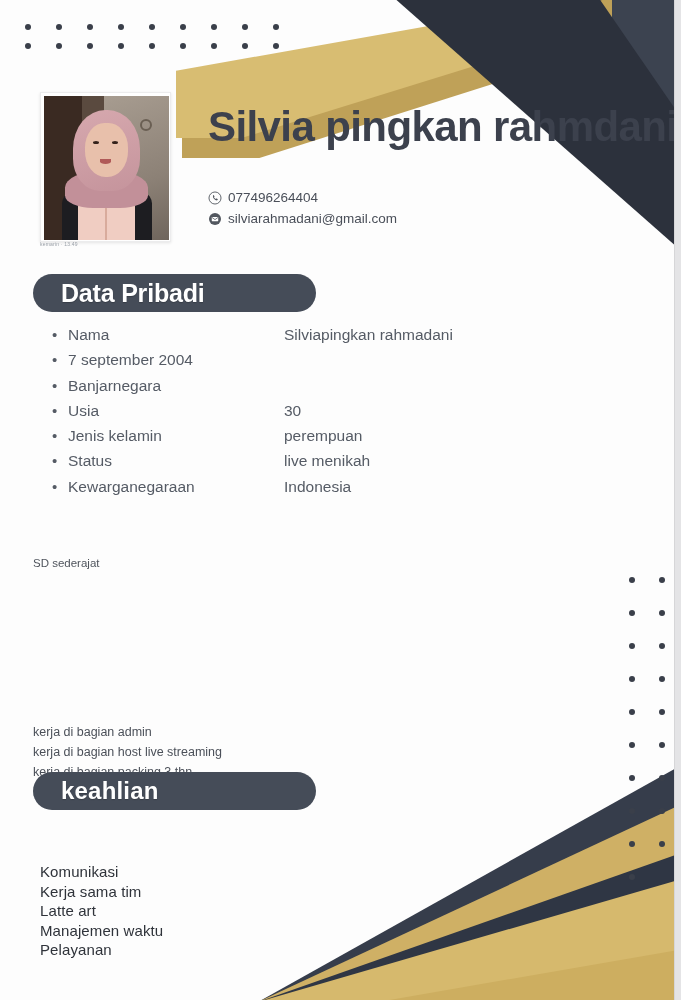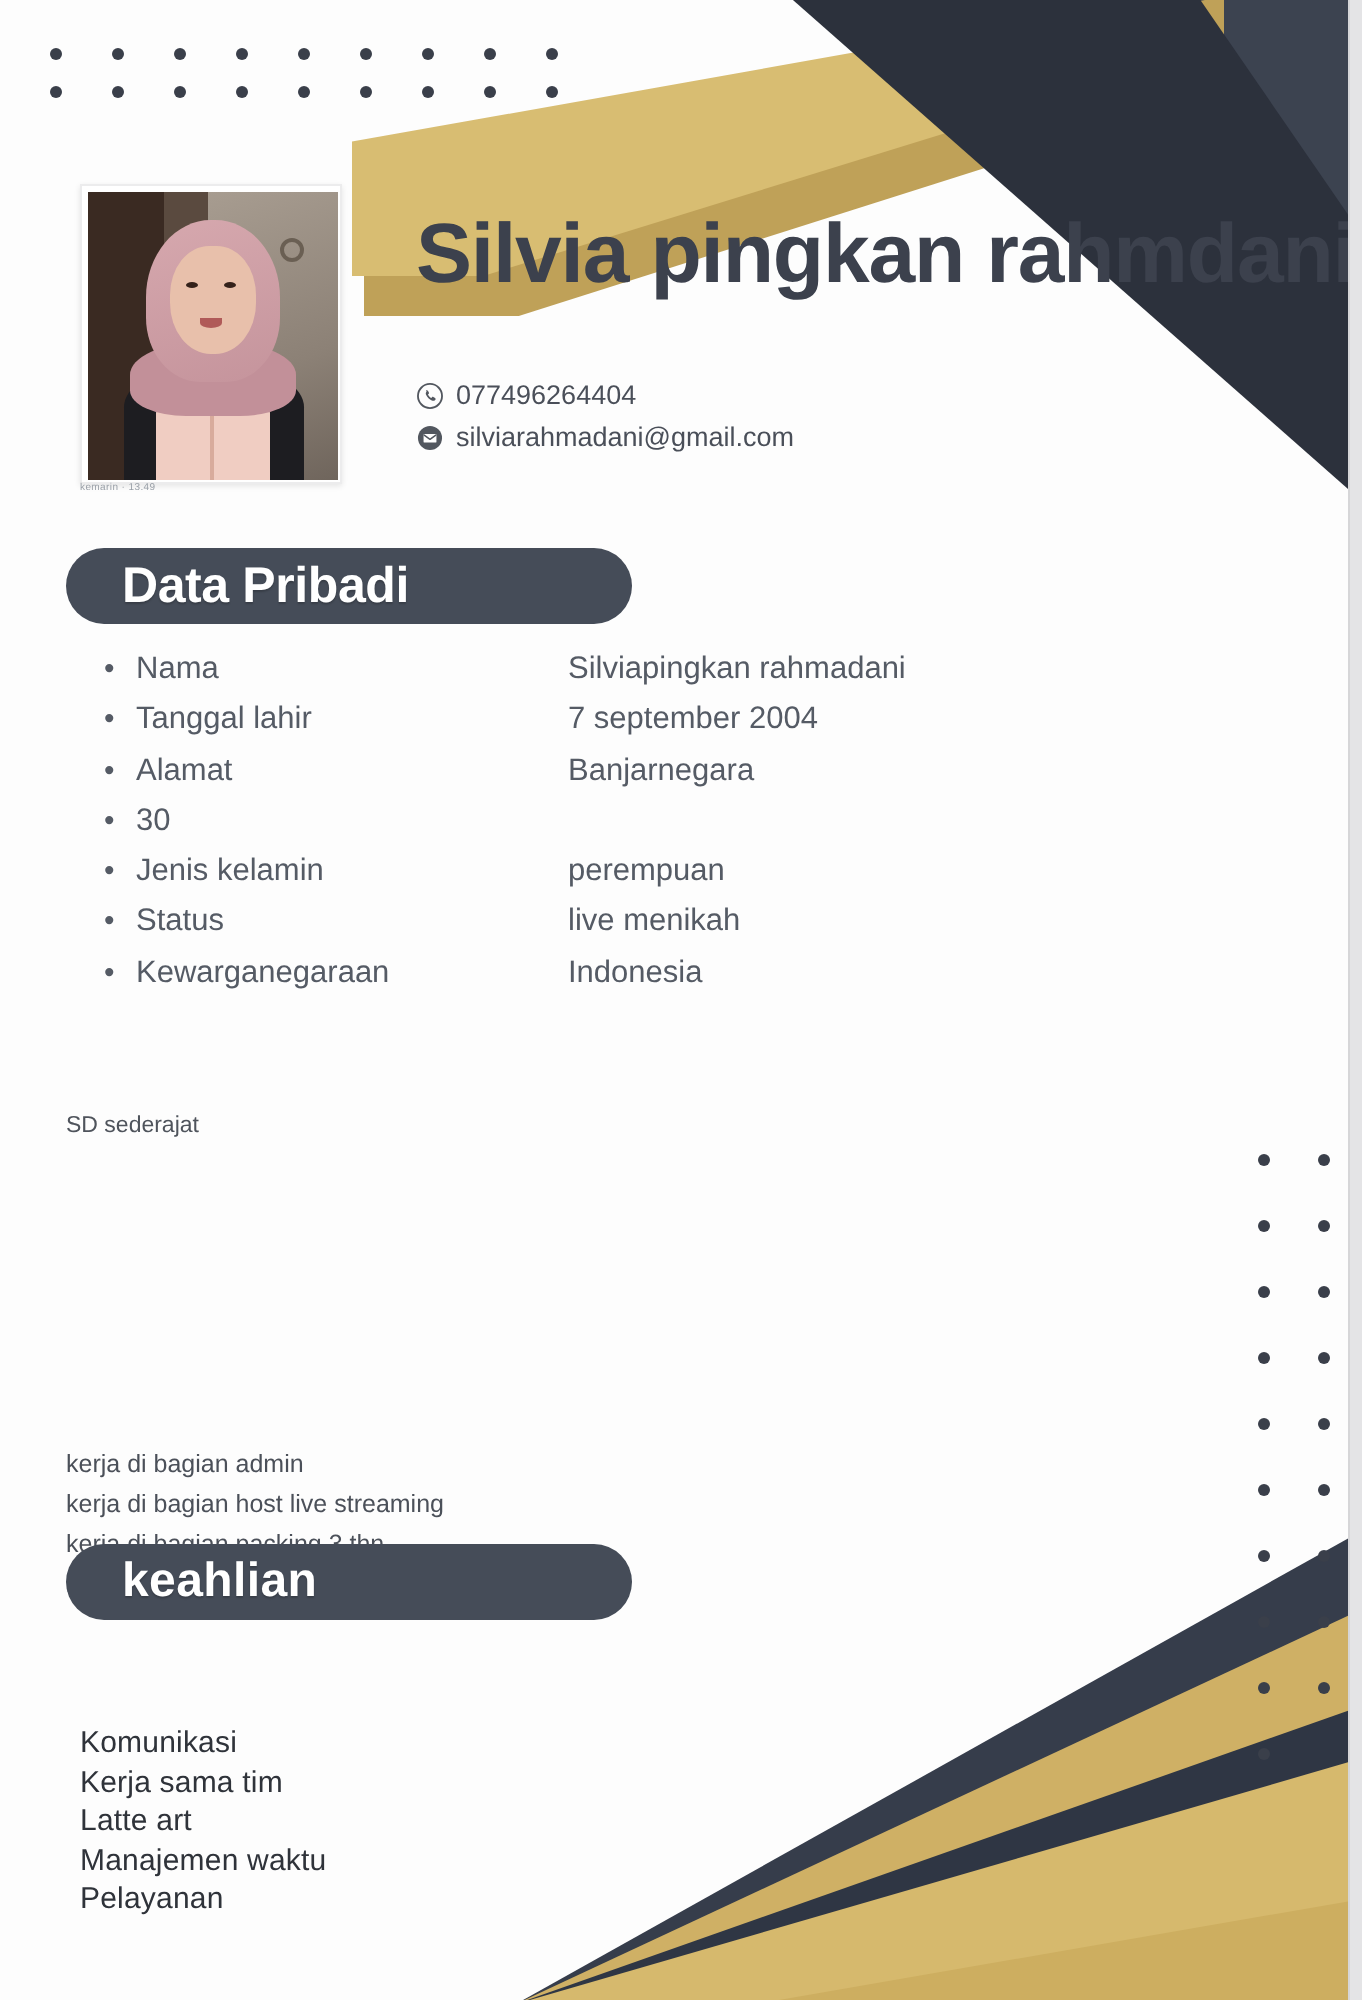--- a/index.html
+++ b/index.html
@@ -345,30 +345,29 @@
       <span class="pill-label">Data Pribadi</span>
     </div>
     <div id="data-list">
         <div class="data-row">
           <span class="data-bullet">•</span>
           <span class="data-key">Nama</span>
           <span class="data-val">Silviapingkan rahmadani</span>
         </div>
         <div class="data-row">
           <span class="data-bullet">•</span>
-          <span class="data-key">Tanggal lahir</span>
           <span class="data-val">7 september 2004</span>
         </div>
         <div class="data-row">
           <span class="data-bullet">•</span>
-          <span class="data-key">Alamat</span>
           <span class="data-val">Banjarnegara</span>
         </div>
         <div class="data-row">
           <span class="data-bullet">•</span>
+          <span class="data-key">Usia</span>
           <span class="data-val">30</span>
         </div>
         <div class="data-row">
           <span class="data-bullet">•</span>
           <span class="data-key">Jenis kelamin</span>
           <span class="data-val">perempuan</span>
         </div>
         <div class="data-row">
           <span class="data-bullet">•</span>
           <span class="data-key">Status</span>

